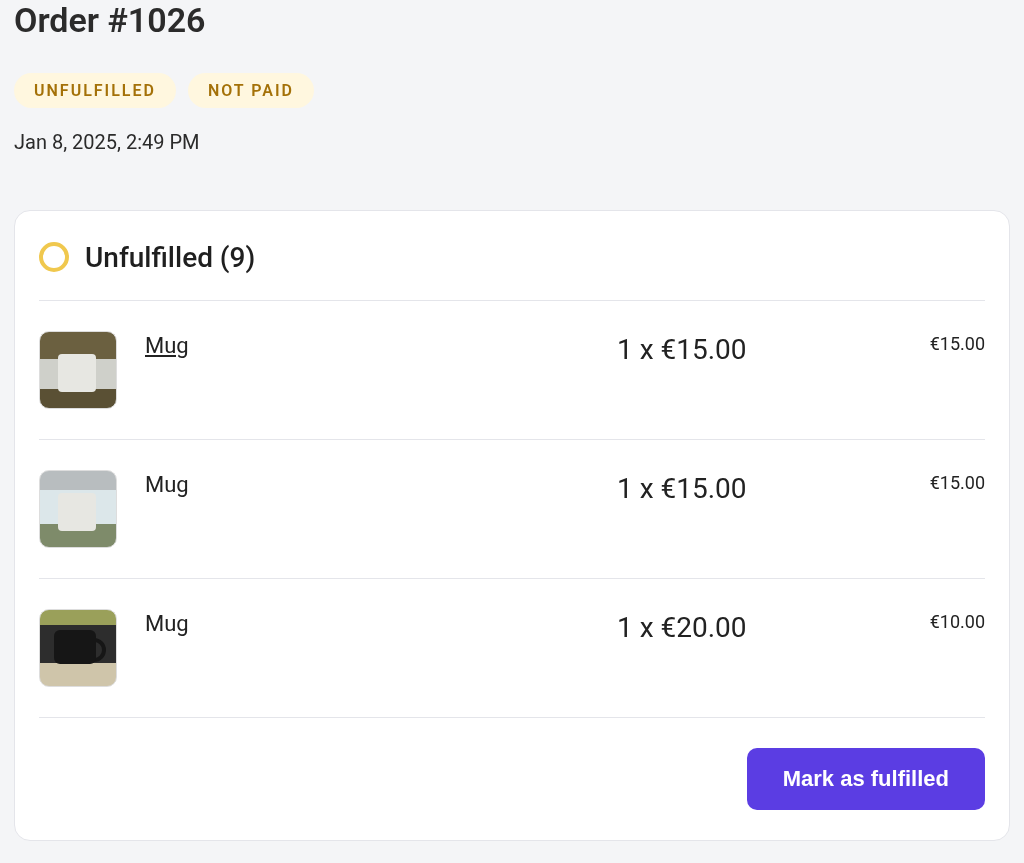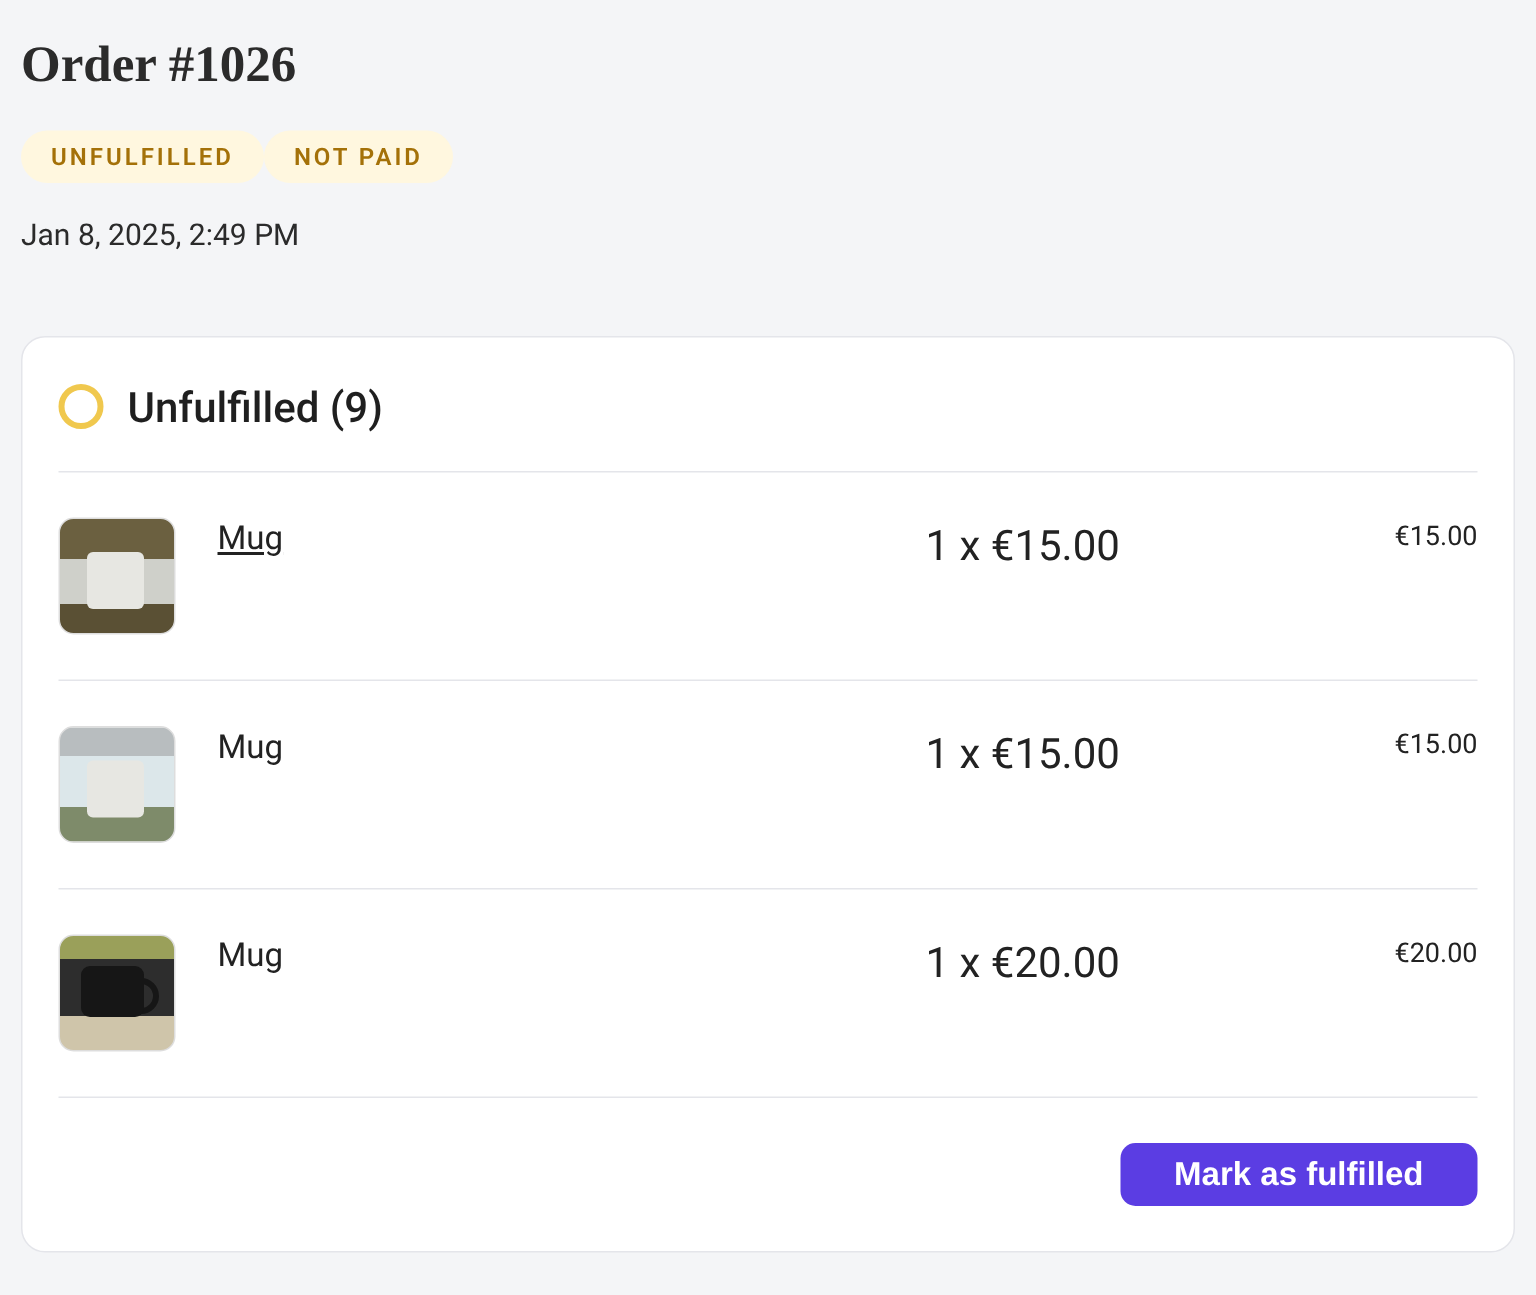--- a/index.html
+++ b/index.html
@@ -8,27 +8,27 @@
       background: #f4f5f7;
       width: 1024px;
       height: 863px;
       padding: 0 14px;
       color: #222;
     }
     .page-title {
       font-size: 34px;
       font-weight: 600;
       line-height: 1.2;
-      padding-top: 24px;
+      padding-top: 0;
       color: #2b2b2b;
-      font-family: Liberation Serif, serif;
     }
     .badges {
       display: flex;
-      margin-top: 22px;
+      gap: 12px;
+      margin-top: 32px;
     }
     .badge {
       display: inline-block;
       padding: 8px 20px;
       border-radius: 999px;
       font-size: 16px;
       font-weight: 600;
       letter-spacing: 2px;
       text-transform: uppercase;
       background: #fff7df;
@@ -116,21 +116,21 @@
     .card-footer {
       display: flex;
       justify-content: flex-end;
       padding-top: 30px;
     }
     .fulfill-btn {
       background: #5b3de3;
       color: #fff;
       border: none;
       border-radius: 10px;
-      padding: 8px 36px;
+      padding: 18px 36px;
       font-size: 22px;
       font-weight: 600;
       cursor: pointer;
     }
   </style>
 </head>
 <body>
 
 <h1 class="page-title">Order #1026</h1>
 
@@ -159,20 +159,20 @@
       <div class="thumb thumb2"></div>
       <span class="item-name">Mug</span>
       <div class="item-qty-price">1 x €15.00</div>
       <div class="item-total">€15.00</div>
     </div>
 
     <div class="line-item">
       <div class="thumb thumb3"></div>
       <span class="item-name">Mug</span>
       <div class="item-qty-price">1 x €20.00</div>
-      <div class="item-total">€20.00</div>
+      <div class="item-total">€10.00</div>
     </div>
   </div>
 
   <div class="card-footer">
     <button class="fulfill-btn">Mark as fulfilled</button>
   </div>
 </div>
 
 </body></html>

